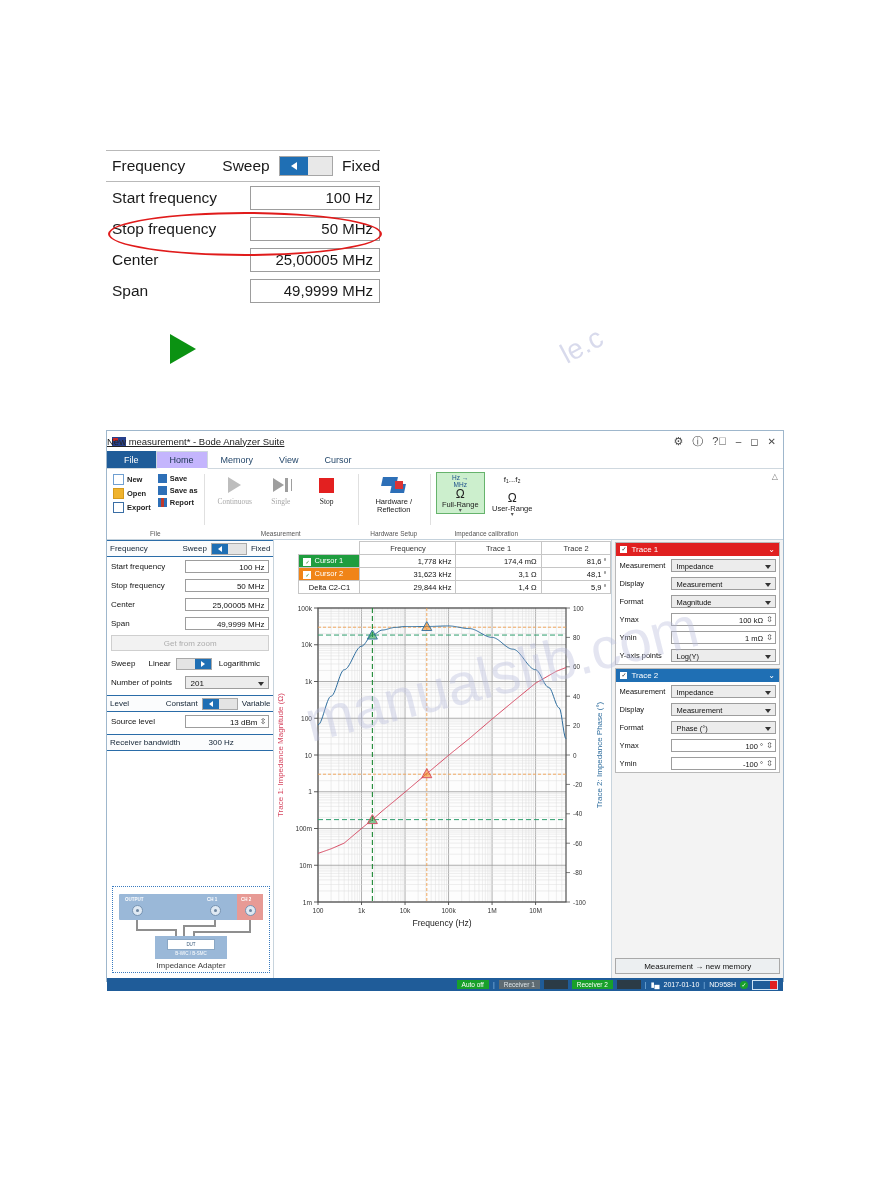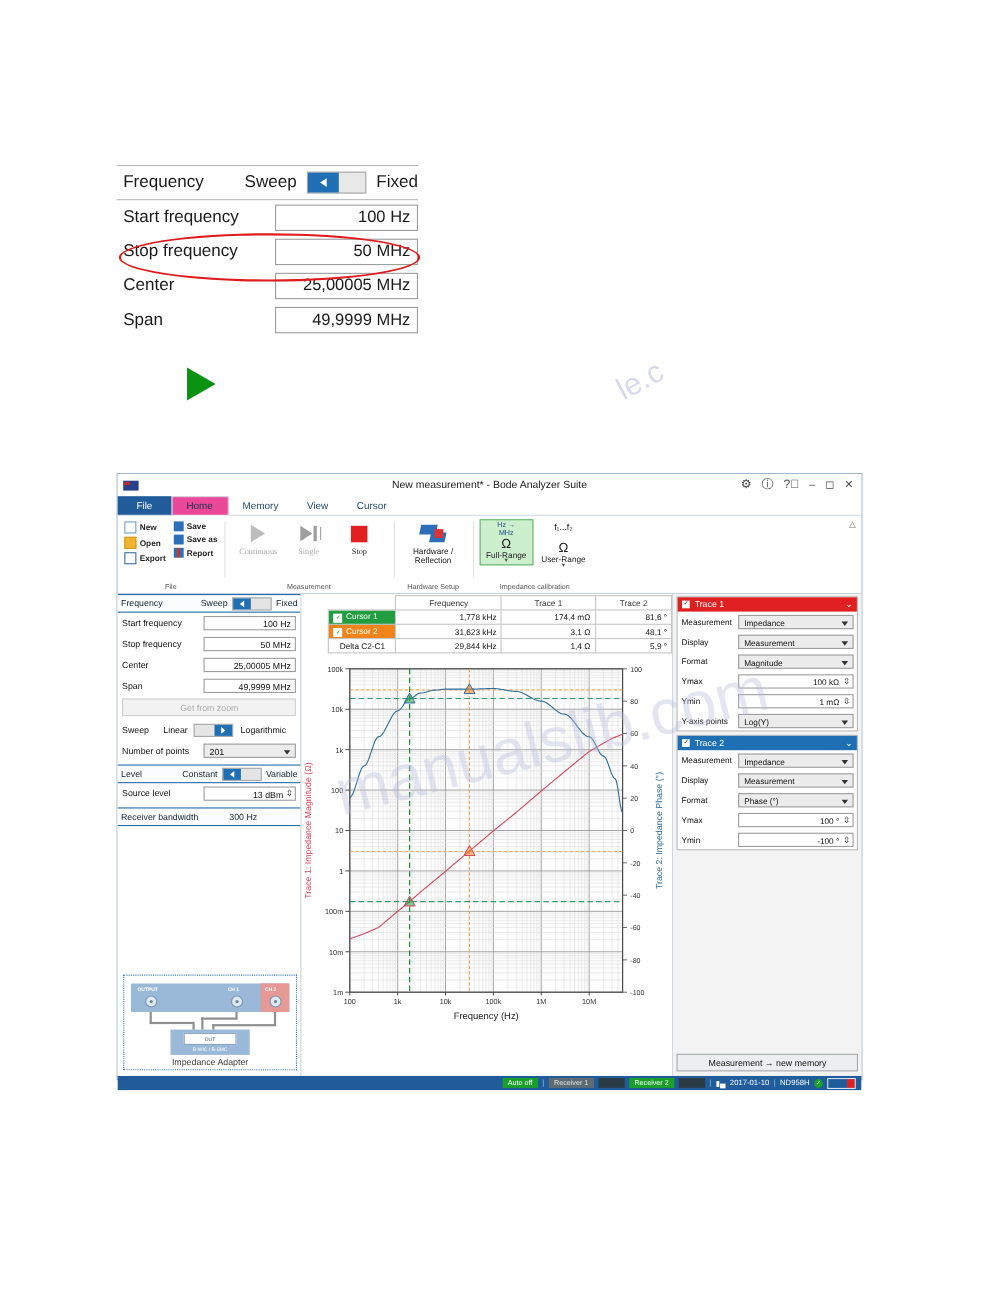--- a/index.html
+++ b/index.html
@@ -28,30 +28,30 @@
   .wm3{left:600px;top:520px;font-size:40px;transform:rotate(-30deg);}
   .wm4{left:300px;top:640px;font-size:58px;transform:rotate(-14deg);opacity:.38;}
 
   
   #app{position:absolute;left:106px;top:430px;width:678px;height:552px;background:#f4f4f4;border:1px solid #9fb7cc;box-sizing:border-box;}
 
   
   .titlebar{height:20px;background:#ffffff;display:flex;align-items:center;position:relative;border-bottom:0;}
   .tb-flag{width:14px;height:9px;margin-left:5px;background:linear-gradient(#27408b 50%,#27408b 50%);position:relative;}
   .tb-flag::after{content:"";position:absolute;left:1px;top:1px;width:5px;height:3px;background:#c62828;}
-  .tb-title{position:absolute;left:0;right:0;text-align:center;font-size:9.5px;color:#222;}
+  .tb-title{position:absolute;left:0;right:0;font-size:9.5px;color:#222;text-decoration:underline;}
   .tb-right{margin-left:auto;display:flex;align-items:center;gap:9px;padding-right:7px;}
   .tb-ico{font-size:11px;color:#4a4a4a;line-height:1;}
   .tb-win{font-size:10px;color:#4a4a4a;}
 
   
   .tabs{height:17px;background:#ffffff;display:flex;align-items:stretch;border-bottom:1px solid #cfd8df;}
   .tab{font-size:9px;display:flex;align-items:center;padding:0 13px;color:#25486b;}
   .tab.file{background:#1f5c99;color:#fff;padding:0 17px;}
-  .tab.active{background:#ec4899;border:1px solid #cfd8df;border-bottom:1px solid #fff;margin-bottom:-1px;color:#17324d;}
+  .tab.active{background:#c4b5fd;border:1px solid #cfd8df;border-bottom:1px solid #fff;margin-bottom:-1px;color:#17324d;}
 
   
   .ribbon{height:70px;background:#ffffff;display:flex;position:relative;border-bottom:1px solid #c5d2dc;}
   .rgroup{display:flex;flex-direction:column;align-items:center;justify-content:space-between;padding:3px 6px 0;position:relative;}
   .rgroup + .rgroup::before{content:"";position:absolute;left:0;top:5px;bottom:14px;width:1px;background:#e0e0e0;}
   .rgroup .gtitle{font-size:6.5px;color:#555;padding-bottom:2px;}
   .rg-items{display:flex;gap:2px;align-items:flex-start;}
   .file-col{display:flex;flex-direction:column;gap:3px;font-weight:bold;}
   .fitem{display:flex;align-items:center;gap:3px;font-size:7.5px;color:#222;}
   .fico{width:9px;height:9px;display:inline-block;flex:none;}

